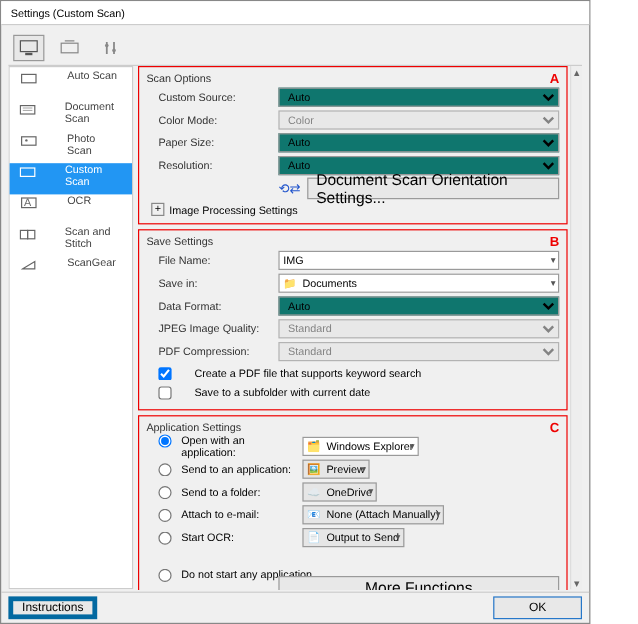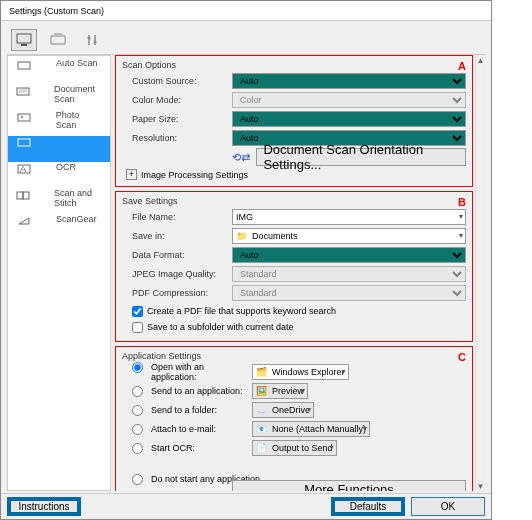--- a/index.html
+++ b/index.html
@@ -6,33 +6,33 @@
   body { margin: 0; background: #fff; }
   .window { width: 492px; height: 520px; border: 1px solid #888; display: flex; flex-direction: column; background: #f0f0f0; }
   .titlebar { height: 20px; background: #fff; padding: 2px 8px; border-bottom: 1px solid #ccc; font-size: 10px; display:flex; align-items:center; }
   .content { flex: 1; display: flex; flex-direction: column; padding: 4px 6px 2px 6px; overflow:hidden;}
   .toolbar { height: 30px; border-bottom: 1px solid #ccc; display: flex; align-items: center; gap: 8px; padding: 0 4px; }
   .toolbar .tbtn { width: 26px; height: 22px; display:flex;align-items:center;justify-content:center; border:1px solid transparent;}
   .toolbar .tbtn.sel { border:1px solid #999; background:#e8e8e8;}
   .body { flex:1; display:flex; gap:4px; overflow:hidden; position:relative;}
   .sidebar { width: 104px; background:#fff; border:1px solid #ccc; display:flex; flex-direction:column; padding-top:2px;}
   .sitem { height: 26px; display:flex; gap:24px; padding: 0 8px; color:#444; cursor:default;}
-  .sitem.sel { background:#2296f3; color:#fff;flex-direction:column; }
+  .sitem.sel { background:#2296f3; color:#fff; }
   .sitem .sico { width:16px; height:14px; display:flex;align-items:center;justify-content:center; }
   .main { flex:1; display:flex; flex-direction:column; gap:4px; overflow-y:auto; position:relative; padding-right:12px;}
   .panel { border:1.5px solid #e00; padding:4px 6px 6px 6px; position:relative; background:#f0f0f0;}
   .panel .letter { position:absolute; right:6px; top:4px; color:#e00; font-weight:bold; font-size:11px;}
   .group-title { margin-bottom:2px; color:#333;}
   .row { display:flex; align-items:center; height:18px; margin:1px 0;}
   .row .lbl { width:110px; padding-left:10px; color:#333;}
   .row .ctl { flex:1; }
   select, input[type=text] { width:100%; height:16px; border:1px solid #9a9a9a; background:#0f766e; padding:0 3px; font-size:9px;}
   select.disabled { background:#e6e6e6; color:#555;}
   .btnw { height:18px; border:1px solid #9a9a9a; background:#e8e8e8; display:flex;align-items:center;justify-content:center; padding:0 6px; font-size:13px;}
-  .chk-row { display:flex; align-items:center; gap:4px; padding-left:10px; height:16px;}
+  .chk-row { display:flex; align-items:center; gap:19px; padding-left:10px; height:16px;}
   .chk-row input { margin:0; width:11px; height:11px;}
   .radio-row { display:flex; align-items:center; height:18px; margin:1px 0;}
   .radio-row .rleft { width:130px; padding-left:10px; display:flex; align-items:flex-start; gap:8px;}
   .radio-row input[type=radio] { margin:0; width:11px; height:11px;}
   .select-ico { display:flex; align-items:center; gap:4px; border:1px solid #9a9a9a; background:#fff; height:16px; padding:0 3px; position:relative;}
   .select-ico.disabled { background:#e6e6e6; }
   .select-ico .si { width:12px; height:12px; display:flex;align-items:center;justify-content:center;}
   .select-ico .arrow { position:absolute; right:2px; top:2px; font-size:8px; color:#555;}
   .footer { height:26px; display:flex; align-items:center; padding:0 6px; gap:6px; border-top:1px solid #ccc;}
   .footer .spacer { flex:1; }
@@ -298,16 +298,15 @@
       </div>
       <div class="vscroll-indicator">
           <span>▴</span>
           <span>▾</span>
         </div>
     </div>
   </div>
   <div class="footer">
     <div class="fb">Instructions</div>
     <div class="spacer"></div>
-    <div class="fb">Defaults</div>
     <div class="fb primary">OK</div>
   </div>
 </div>
 
 </body></html>

